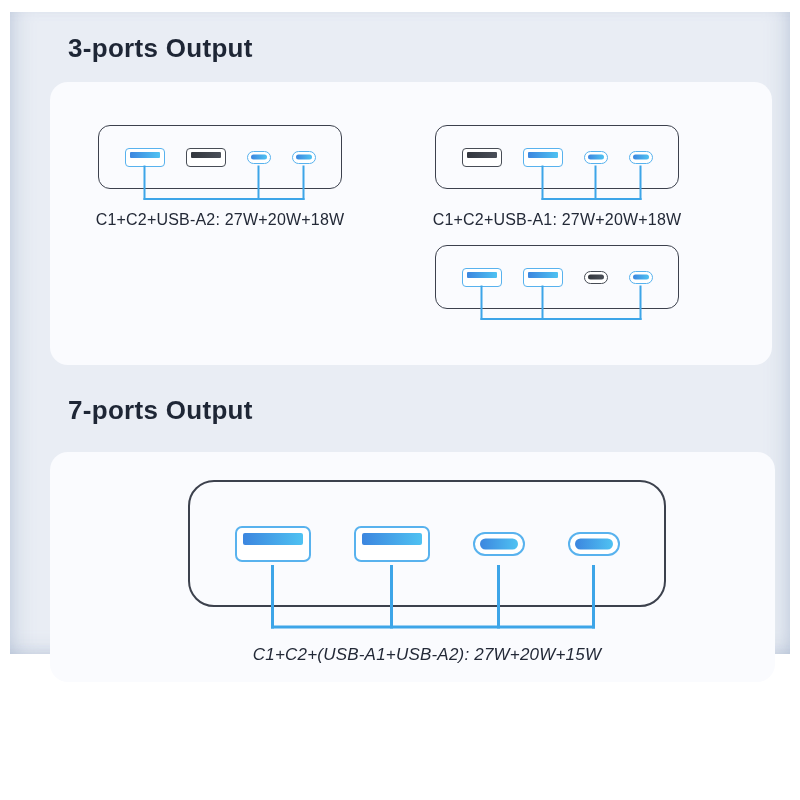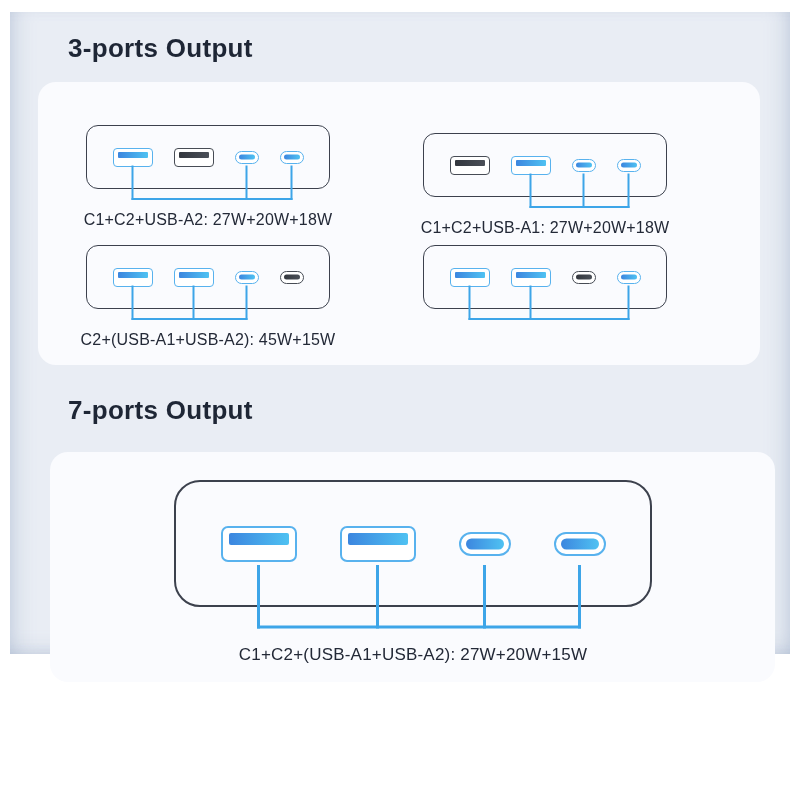--- a/index.html
+++ b/index.html
@@ -20,31 +20,31 @@
     position:absolute;margin:0;
     font-size:26px;font-weight:800;letter-spacing:.3px;
     color:var(--title-color,#1e2635);
   }
   #title-3ports{left:58px;top:21px;}
   #title-4ports{left:58px;top:383px;}
   .card{
     position:absolute;background:var(--card-bg,#fafbfe);
     border-radius:18px;
   }
-  #card-3ports{left:28px;top:70px;width:722px;height:283px;text-decoration:underline;}
+  #card-3ports{left:40px;top:70px;width:722px;height:283px;text-decoration:underline;}
   #card-4ports{left:40px;top:440px;width:725px;height:230px;}
 
   .diagram{position:absolute;}
   .diagram.small{width:244px;}
   .diagram.large{width:478px;}
   #d0{left:48px;top:43px;}
-  #d1{left:385px;top:43px;margin-top:8px;}
+  #d1{left:385px;top:43px;}
   #d2{left:48px;top:163px;}
   #d3{left:385px;top:163px;}
-  #d4{left:124px;top:28px;}
+  #d4{left:138px;top:28px;font-style:italic;}
 
   .charger{
     position:relative;width:100%;background:var(--card-bg,#fafbfe);
     border:1.5px solid var(--charger-border,#3c414d);
     box-sizing:border-box;z-index:1;
   }
   .diagram.small .charger{height:64px;border-radius:12px;}
   .diagram.large .charger{height:127px;border-radius:26px;border-width:2px;}
 
   .ports{height:100%;display:flex;align-items:center;justify-content:center;}
@@ -137,45 +137,20 @@
         </div>
         <svg class="connector" width="244" height="76">
             <line x1="107.5" y1="41.5" x2="107.5" y2="74" stroke="#3da5e8" stroke-width="2" stroke-linecap="square"></line>
             <line x1="160.5" y1="41.5" x2="160.5" y2="74" stroke="#3da5e8" stroke-width="2" stroke-linecap="square"></line>
             <line x1="205.5" y1="41.5" x2="205.5" y2="74" stroke="#3da5e8" stroke-width="2" stroke-linecap="square"></line>
             <line x1="107.5" y1="74" x2="205.5" y2="74" stroke="#3da5e8" stroke-width="2" stroke-linecap="square"></line>
           </svg>
         <div class="diagram-label">C1+C2+USB-A1: 27W+20W+18W</div>
       </div>
 
-      <div class="diagram small" id="d2">
-        <div class="charger">
-          <div class="ports">
-              <div class="port usb-a active">
-                <div class="pin"></div>
-              </div>
-              <div class="port usb-a active">
-                <div class="pin"></div>
-              </div>
-              <div class="port usb-c active">
-                <div class="pin"></div>
-              </div>
-              <div class="port usb-c inactive">
-                <div class="pin"></div>
-              </div>
-            </div>
-        </div>
-        <svg class="connector" width="244" height="76">
-            <line x1="46.5" y1="41.5" x2="46.5" y2="74" stroke="#3da5e8" stroke-width="2" stroke-linecap="square"></line>
-            <line x1="107.5" y1="41.5" x2="107.5" y2="74" stroke="#3da5e8" stroke-width="2" stroke-linecap="square"></line>
-            <line x1="160.5" y1="41.5" x2="160.5" y2="74" stroke="#3da5e8" stroke-width="2" stroke-linecap="square"></line>
-            <line x1="46.5" y1="74" x2="160.5" y2="74" stroke="#3da5e8" stroke-width="2" stroke-linecap="square"></line>
-          </svg>
-        <div class="diagram-label">C2+(USB-A1+USB-A2): 45W+15W</div>
-      </div>
 
       <div class="diagram small" id="d3">
         <div class="charger">
           <div class="ports">
               <div class="port usb-a active">
                 <div class="pin"></div>
               </div>
               <div class="port usb-a active">
                 <div class="pin"></div>
               </div>

